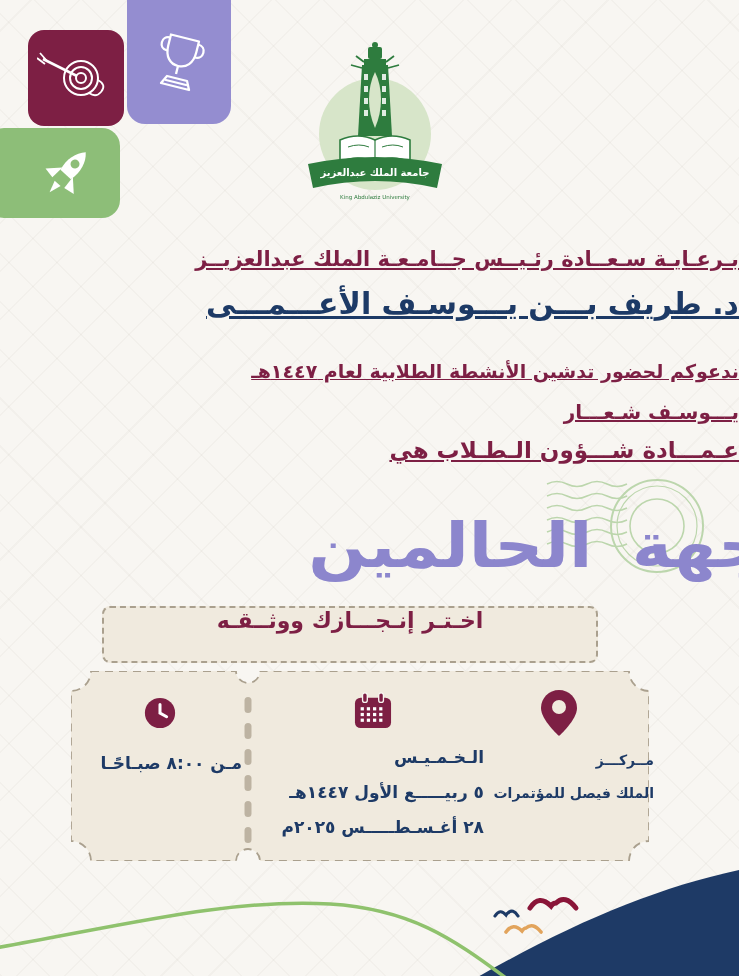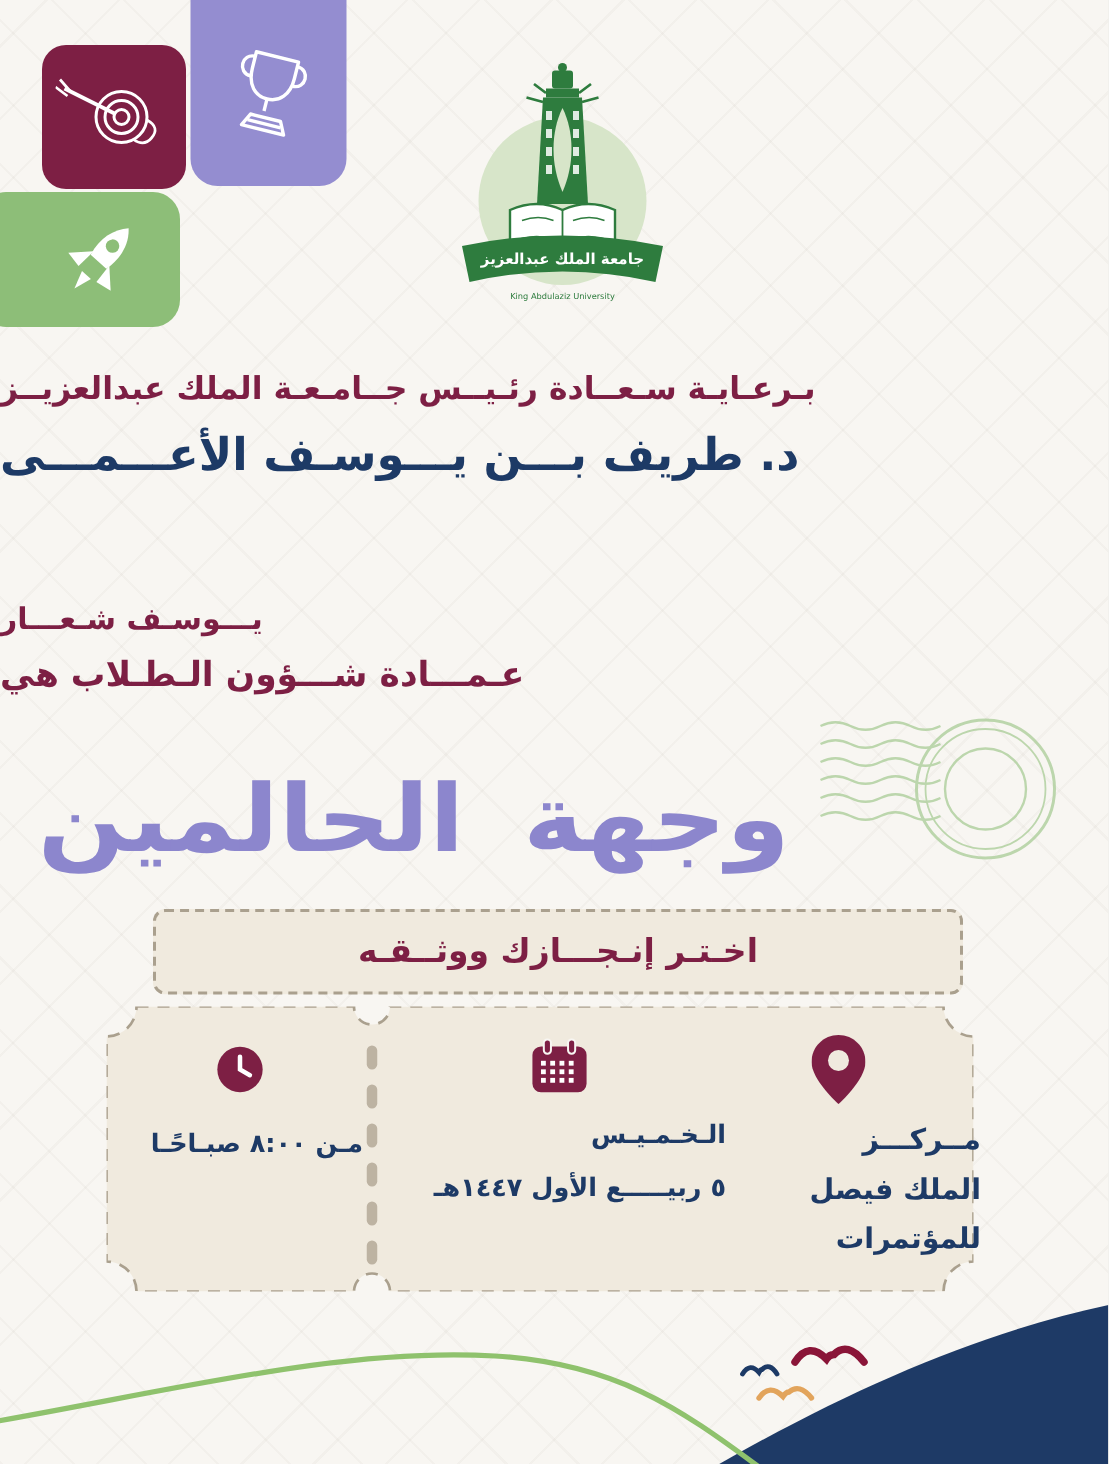--- a/index.html
+++ b/index.html
@@ -14,41 +14,41 @@
   #poster::before{content:"";position:absolute;inset:0;
     background-image:
       repeating-linear-gradient(45deg, rgba(150,140,125,.055) 0 1.5px, transparent 1.5px 34px),
       repeating-linear-gradient(-45deg, rgba(150,140,125,.055) 0 1.5px, transparent 1.5px 34px);
     pointer-events:none;}
   .abs{position:absolute;}
   .sq{position:absolute;border-radius:18px;display:flex;align-items:center;justify-content:center;}
   .sq-lavender{left:127px;top:0;width:104px;height:124px;background:var(--lavender);border-radius:0 0 18px 18px;}
   .sq-maroon{left:28px;top:30px;width:96px;height:96px;background:var(--maroon);border-radius:16px;}
   .sq-green{left:-14px;top:128px;width:134px;height:90px;background:var(--green);}
-  .txt{position:absolute;left:0;width:100%;text-align:left;direction:rtl;font-weight:bold;}
+  .txt{position:absolute;left:0;width:100%;text-align:right;direction:rtl;font-weight:bold;text-decoration:underline;}
   .maroon{color:var(--maroon);}
   .navy{color:var(--navy);}
   .line-patronage{top:247px;font-size:21px;}
   .line-president{top:286px;font-size:30px;}
   .line-invitation{top:360px;font-size:19px;}
   .line-under{top:400px;font-size:20px;letter-spacing:1px;}
   .line-deanship{top:437px;font-size:23px;}
   .calligraphy{top:494px;height:104px;font-size:62px;color:var(--purple-text);line-height:104px;margin-left:48px;}
   .calligraphy span{display:inline-block;transform:scaleX(1.1);word-spacing:14px;font-weight:bold;}
   .stamp{left:545px;top:466px;opacity:.8;}
-  .banner{position:absolute;left:102px;top:606px;width:540px;height:57px;background:var(--cream);
-    border:2px dashed var(--dash);border-radius:8px;display:flex;align-items:center;justify-content:center;}
+  .banner{position:absolute;left:102px;top:606px;width:496px;height:57px;background:var(--cream);
+    border:2px dashed var(--dash);border-radius:8px;display:flex;align-items:flex-start;justify-content:center;}
   .banner-label{direction:rtl;font-weight:bold;font-size:22px;color:var(--maroon);}
   .ticket-svg{left:71px;top:671px;}
   .ticket-shape{fill:var(--cream);stroke:var(--dash);stroke-width:1.8;stroke-dasharray:8 6;}
   .perf{fill:#bdb3a2;}
   .t-col{position:absolute;direction:rtl;text-align:right;font-weight:bold;color:var(--navy);}
   .t-time{left:78px;top:744px;width:164px;font-size:17px;line-height:38px;}
   .t-date{left:262px;top:740px;width:222px;font-size:17px;line-height:35px;}
-  .t-loc{left:462px;top:744px;width:192px;font-size:19px;line-height:33px;}
+  .t-loc{left:462px;top:744px;width:192px;font-size:14px;line-height:33px;}
   .icon-abs{position:absolute;}
   .logo-green-fill{fill:var(--logo-green);}
   .logo-light-fill{fill:var(--logo-light-green);}
   .maroon-fill{fill:var(--maroon);}
   .green-stroke{stroke:#aecf9c;fill:none;}
 </style>
 </head>
 <body>
 
 <div id="poster">
@@ -114,20 +114,21 @@
     <path d="M42 104 Q60 96 77 104 Q94 96 112 104 L112 126 Q94 118 77 126 Q60 118 42 126 Z" fill="#ffffff" stroke="#2e7c3e" stroke-width="1.6"></path>
     <path d="M77 104 V126" stroke="#2e7c3e" stroke-width="1.2"></path>
     <path d="M50 111 q 11 -4 21 0 M84 111 q 11 -4 21 0" stroke="#2e7c3e" stroke-width="1" fill="none"></path>
     <path d="M10 128 Q77 114 144 128 L139 152 Q77 138 15 152 Z" class="logo-green-fill"></path>
     <text x="77" y="140" text-anchor="middle" font-size="10" font-weight="bold" fill="#ffffff">جامعة الملك عبدالعزيز</text>
     <text x="77" y="163" text-anchor="middle" font-size="5.5" fill="#2e7c3e">King Abdulaziz University</text>
   </svg>
 
   <div class="txt maroon line-patronage">بـرعـايـة سـعــادة رئـيــس جــامـعـة الملك عبدالعزيــز</div>
   <div class="txt navy line-president">د. طريف بـــن يـــوسـف الأعـــمـــى</div>
+  <div class="txt maroon line-invitation">ندعوكم لحضور تدشين الأنشطة الطلابية لعام ١٤٤٧هـ</div>
   <div class="txt maroon line-under">يـــوسـف شـعـــار</div>
   <div class="txt maroon line-deanship">عـمـــادة شـــؤون الـطـلاب هي</div>
 
   <svg class="abs stamp" width="170" height="125" viewBox="0 0 170 125">
     <circle cx="112" cy="60" r="46" class="green-stroke" stroke-width="2"></circle>
     <circle cx="112" cy="60" r="40" class="green-stroke" stroke-width="1.2"></circle>
     <circle cx="112" cy="60" r="27" class="green-stroke" stroke-width="1.6"></circle>
     <g class="green-stroke" stroke-width="1.5">
       <path d="M2 18 q10 -5 20 0 t20 0 t20 0 t20 0"></path>
       <path d="M2 30 q10 -5 20 0 t20 0 t20 0 t20 0"></path>
@@ -181,20 +182,21 @@
         <rect x="26.5" y="22" width="3.4" height="3.4"></rect>
       <rect x="7" y="28" width="3.4" height="3.4"></rect>
         <rect x="13.5" y="28" width="3.4" height="3.4"></rect>
         <rect x="20" y="28" width="3.4" height="3.4"></rect>
         <rect x="26.5" y="28" width="3.4" height="3.4"></rect>
     </g>
   </svg>
   <div class="t-col t-date">
     <div>الـخـمـيـس</div>
     <div>٥ ربيـــــع الأول ١٤٤٧هـ</div>
+    <div>٢٨ أغـسـطـــــس ٢٠٢٥م</div>
   </div>
 
   <svg class="icon-abs" style="left:541px;top:690px;" width="36" height="46" viewBox="0 0 36 46">
     <path d="M18 0 C8 0 0 8 0 18 C0 30 18 46 18 46 C18 46 36 30 36 18 C36 8 28 0 18 0 Z" class="maroon-fill"></path>
     <circle cx="18" cy="17" r="7" fill="#f0eade"></circle>
   </svg>
   <div class="t-col t-loc">
     <div>مــركـــز</div>
     <div>الملك فيصل للمؤتمرات</div>
   </div>

